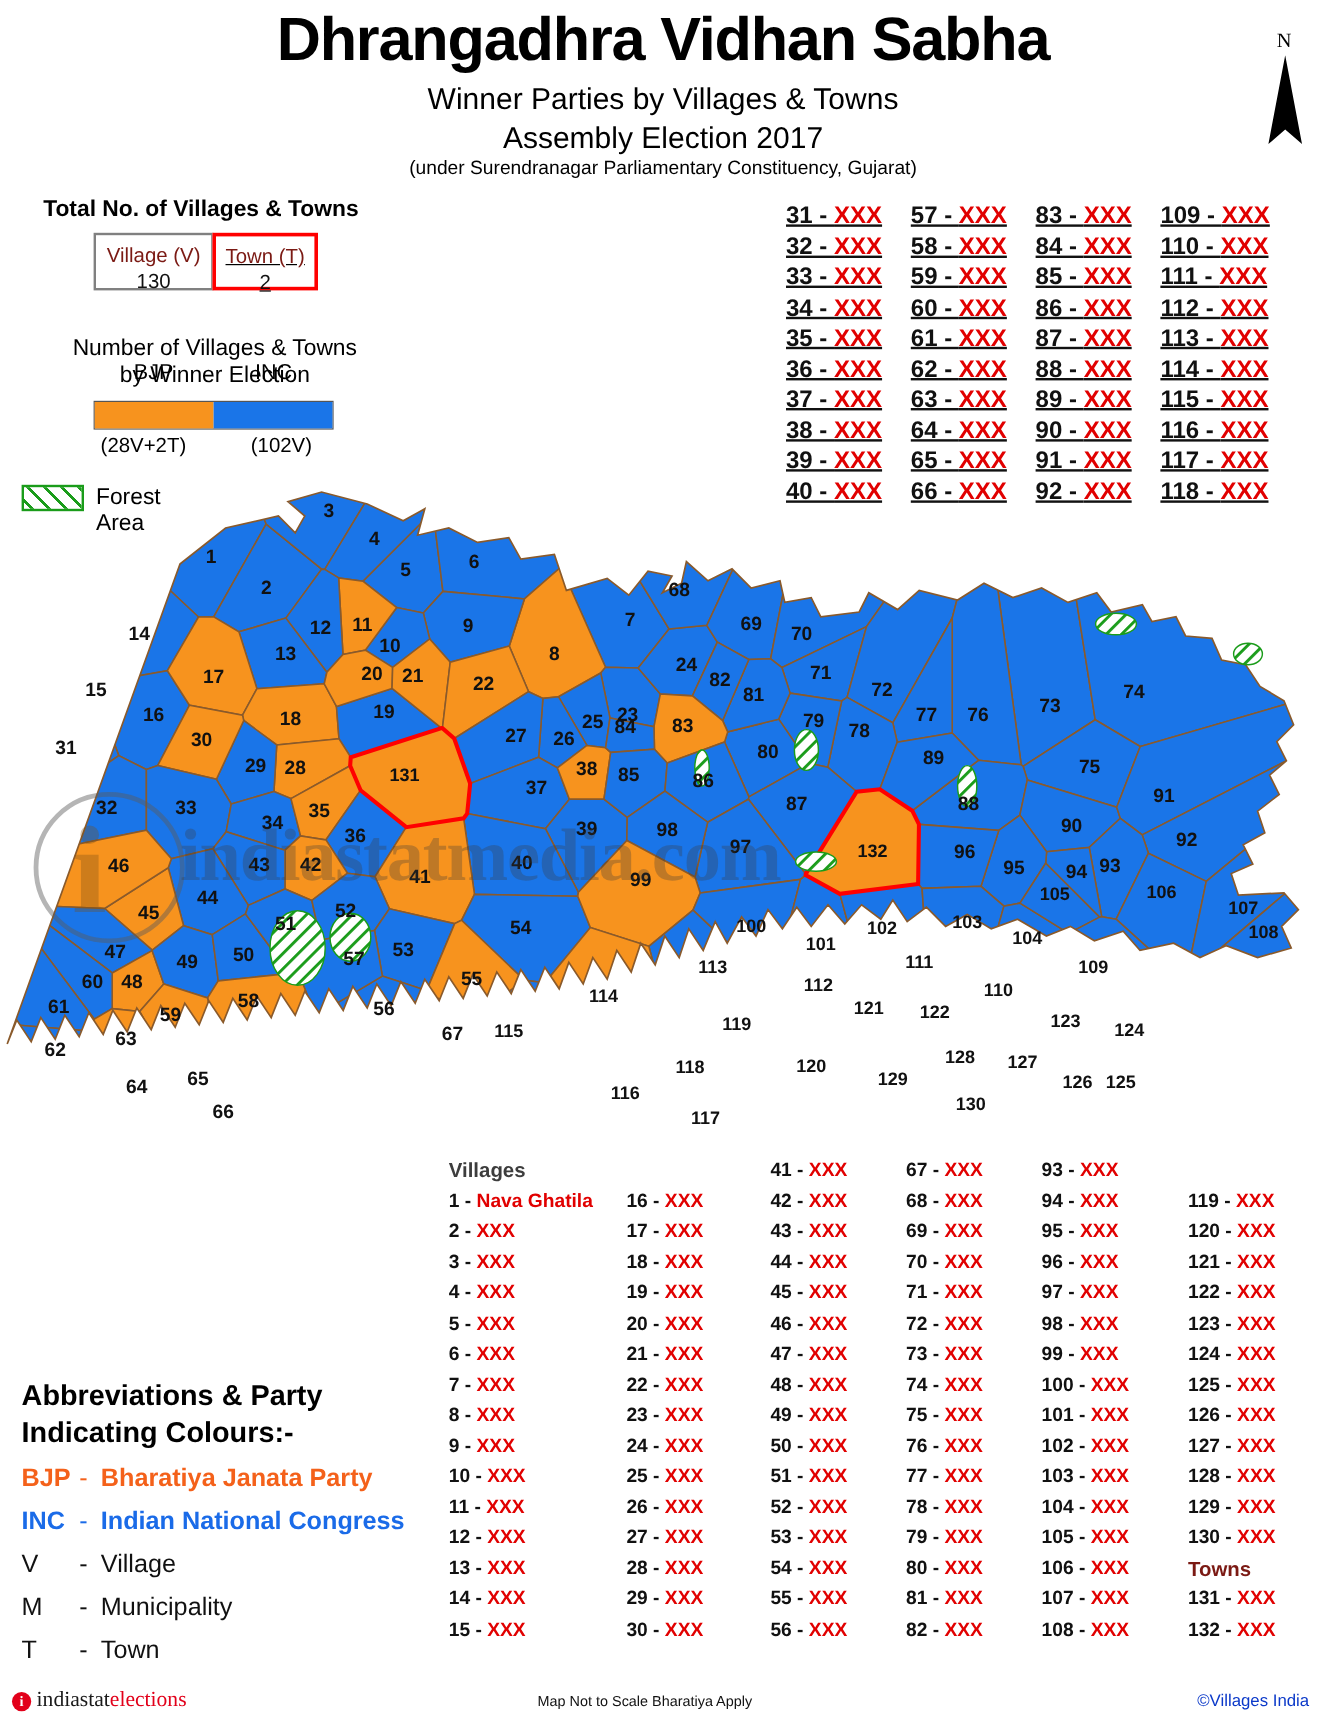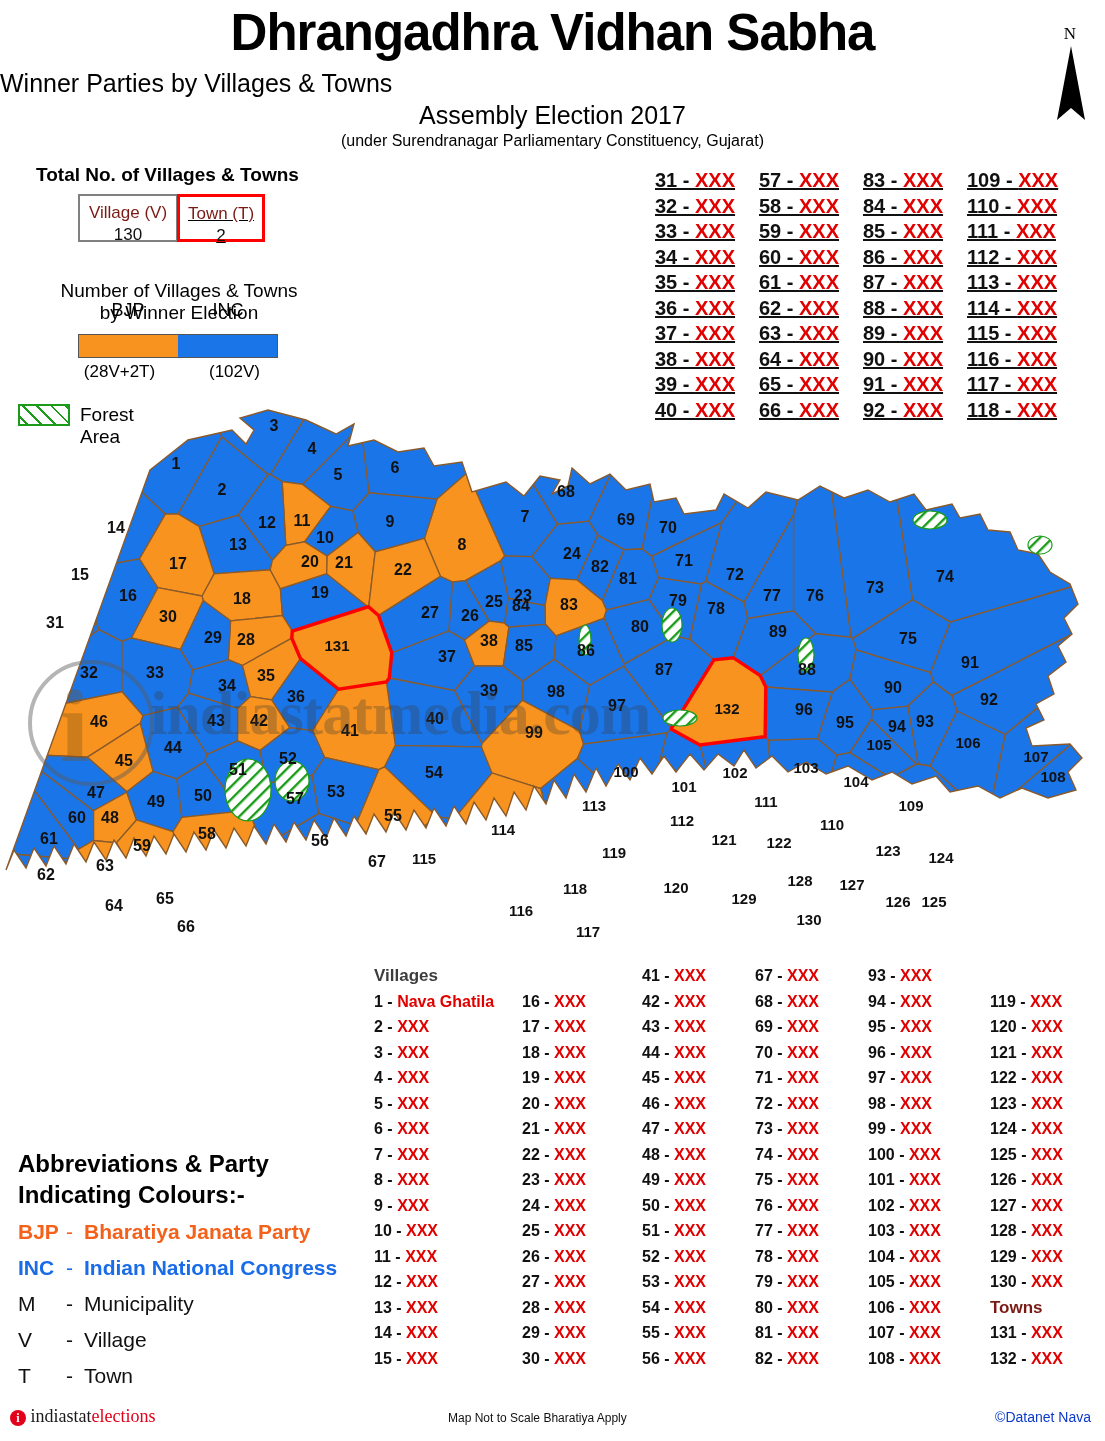--- a/index.html
+++ b/index.html
@@ -8,21 +8,21 @@
     font-family:"Liberation Sans", sans-serif; color:#000;
   }
   .abs{position:absolute;}
 
   
   #title{
     top:4px;left:0;width:1105px;text-align:center;
     font-size:51px;font-weight:bold;letter-spacing:-1px;line-height:58px;
     font-family:"Liberation Sans", sans-serif;
   }
-  #subtitle1{top:68px;left:0;width:1105px;text-align:left;font-size:25px;line-height:30px;}
+  #subtitle1{top:68px;left:0;width:1105px;text-align:center;font-size:25px;line-height:30px;}
   #subtitle2{top:100px;left:0;width:1105px;text-align:center;font-size:25px;line-height:30px;}
   #subtitle3{top:131px;left:0;width:1105px;text-align:center;font-size:16px;line-height:20px;}
 
   
   #northbox{top:24px;left:1050px;width:40px;height:100px;}
   #northbox .nlabel{position:absolute;top:0px;left:0;width:40px;text-align:center;
      font-family:"Liberation Serif", serif;font-size:17px;}
   #northbox svg{position:absolute;top:22px;left:6px;}
 
   
@@ -457,24 +457,24 @@
 
 <div class="abs" id="botList"><div class="col c0"><div class="sechead">Villages</div><div class="brow"><span>1 - </span><span class="nm">Nava Ghatila</span></div><div class="brow"><span>2 - </span><span class="nm">XXX</span></div><div class="brow"><span>3 - </span><span class="nm">XXX</span></div><div class="brow"><span>4 - </span><span class="nm">XXX</span></div><div class="brow"><span>5 - </span><span class="nm">XXX</span></div><div class="brow"><span>6 - </span><span class="nm">XXX</span></div><div class="brow"><span>7 - </span><span class="nm">XXX</span></div><div class="brow"><span>8 - </span><span class="nm">XXX</span></div><div class="brow"><span>9 - </span><span class="nm">XXX</span></div><div class="brow"><span>10 - </span><span class="nm">XXX</span></div><div class="brow"><span>11 - </span><span class="nm">XXX</span></div><div class="brow"><span>12 - </span><span class="nm">XXX</span></div><div class="brow"><span>13 - </span><span class="nm">XXX</span></div><div class="brow"><span>14 - </span><span class="nm">XXX</span></div><div class="brow"><span>15 - </span><span class="nm">XXX</span></div></div><div class="col c1"><div class="spacer">&nbsp;</div><div class="brow"><span>16 - </span><span class="nm">XXX</span></div><div class="brow"><span>17 - </span><span class="nm">XXX</span></div><div class="brow"><span>18 - </span><span class="nm">XXX</span></div><div class="brow"><span>19 - </span><span class="nm">XXX</span></div><div class="brow"><span>20 - </span><span class="nm">XXX</span></div><div class="brow"><span>21 - </span><span class="nm">XXX</span></div><div class="brow"><span>22 - </span><span class="nm">XXX</span></div><div class="brow"><span>23 - </span><span class="nm">XXX</span></div><div class="brow"><span>24 - </span><span class="nm">XXX</span></div><div class="brow"><span>25 - </span><span class="nm">XXX</span></div><div class="brow"><span>26 - </span><span class="nm">XXX</span></div><div class="brow"><span>27 - </span><span class="nm">XXX</span></div><div class="brow"><span>28 - </span><span class="nm">XXX</span></div><div class="brow"><span>29 - </span><span class="nm">XXX</span></div><div class="brow"><span>30 - </span><span class="nm">XXX</span></div></div><div class="col c2"><div class="brow"><span>41 - </span><span class="nm">XXX</span></div><div class="brow"><span>42 - </span><span class="nm">XXX</span></div><div class="brow"><span>43 - </span><span class="nm">XXX</span></div><div class="brow"><span>44 - </span><span class="nm">XXX</span></div><div class="brow"><span>45 - </span><span class="nm">XXX</span></div><div class="brow"><span>46 - </span><span class="nm">XXX</span></div><div class="brow"><span>47 - </span><span class="nm">XXX</span></div><div class="brow"><span>48 - </span><span class="nm">XXX</span></div><div class="brow"><span>49 - </span><span class="nm">XXX</span></div><div class="brow"><span>50 - </span><span class="nm">XXX</span></div><div class="brow"><span>51 - </span><span class="nm">XXX</span></div><div class="brow"><span>52 - </span><span class="nm">XXX</span></div><div class="brow"><span>53 - </span><span class="nm">XXX</span></div><div class="brow"><span>54 - </span><span class="nm">XXX</span></div><div class="brow"><span>55 - </span><span class="nm">XXX</span></div><div class="brow"><span>56 - </span><span class="nm">XXX</span></div></div><div class="col c3"><div class="brow"><span>67 - </span><span class="nm">XXX</span></div><div class="brow"><span>68 - </span><span class="nm">XXX</span></div><div class="brow"><span>69 - </span><span class="nm">XXX</span></div><div class="brow"><span>70 - </span><span class="nm">XXX</span></div><div class="brow"><span>71 - </span><span class="nm">XXX</span></div><div class="brow"><span>72 - </span><span class="nm">XXX</span></div><div class="brow"><span>73 - </span><span class="nm">XXX</span></div><div class="brow"><span>74 - </span><span class="nm">XXX</span></div><div class="brow"><span>75 - </span><span class="nm">XXX</span></div><div class="brow"><span>76 - </span><span class="nm">XXX</span></div><div class="brow"><span>77 - </span><span class="nm">XXX</span></div><div class="brow"><span>78 - </span><span class="nm">XXX</span></div><div class="brow"><span>79 - </span><span class="nm">XXX</span></div><div class="brow"><span>80 - </span><span class="nm">XXX</span></div><div class="brow"><span>81 - </span><span class="nm">XXX</span></div><div class="brow"><span>82 - </span><span class="nm">XXX</span></div></div><div class="col c4"><div class="brow"><span>93 - </span><span class="nm">XXX</span></div><div class="brow"><span>94 - </span><span class="nm">XXX</span></div><div class="brow"><span>95 - </span><span class="nm">XXX</span></div><div class="brow"><span>96 - </span><span class="nm">XXX</span></div><div class="brow"><span>97 - </span><span class="nm">XXX</span></div><div class="brow"><span>98 - </span><span class="nm">XXX</span></div><div class="brow"><span>99 - </span><span class="nm">XXX</span></div><div class="brow"><span>100 - </span><span class="nm">XXX</span></div><div class="brow"><span>101 - </span><span class="nm">XXX</span></div><div class="brow"><span>102 - </span><span class="nm">XXX</span></div><div class="brow"><span>103 - </span><span class="nm">XXX</span></div><div class="brow"><span>104 - </span><span class="nm">XXX</span></div><div class="brow"><span>105 - </span><span class="nm">XXX</span></div><div class="brow"><span>106 - </span><span class="nm">XXX</span></div><div class="brow"><span>107 - </span><span class="nm">XXX</span></div><div class="brow"><span>108 - </span><span class="nm">XXX</span></div></div><div class="col c5"><div class="spacer">&nbsp;</div><div class="brow"><span>119 - </span><span class="nm">XXX</span></div><div class="brow"><span>120 - </span><span class="nm">XXX</span></div><div class="brow"><span>121 - </span><span class="nm">XXX</span></div><div class="brow"><span>122 - </span><span class="nm">XXX</span></div><div class="brow"><span>123 - </span><span class="nm">XXX</span></div><div class="brow"><span>124 - </span><span class="nm">XXX</span></div><div class="brow"><span>125 - </span><span class="nm">XXX</span></div><div class="brow"><span>126 - </span><span class="nm">XXX</span></div><div class="brow"><span>127 - </span><span class="nm">XXX</span></div><div class="brow"><span>128 - </span><span class="nm">XXX</span></div><div class="brow"><span>129 - </span><span class="nm">XXX</span></div><div class="brow"><span>130 - </span><span class="nm">XXX</span></div><div class="sechead town">Towns</div><div class="brow"><span>131 - </span><span class="nm">XXX</span></div><div class="brow"><span>132 - </span><span class="nm">XXX</span></div></div></div>
 
 <div class="abs" id="abbrTitle">
   <div>Abbreviations &amp; Party</div>
   <div>Indicating Colours:-</div>
 </div>
 <div class="abs" id="abbrList">
     <div class="arow"><span class="acode" style="color: rgb(244, 97, 26);">BJP</span><span class="adash" style="color: rgb(244, 97, 26);">-</span><span class="atext" style="color: rgb(244, 97, 26);">Bharatiya Janata Party</span></div>
     <div class="arow"><span class="acode" style="color: rgb(26, 107, 232);">INC</span><span class="adash" style="color: rgb(26, 107, 232);">-</span><span class="atext" style="color: rgb(26, 107, 232);">Indian National Congress</span></div>
+    <div class="arow"><span class="acode plain" style="color: rgb(17, 17, 17);">V</span><span class="adash" style="color: rgb(17, 17, 17);">-</span><span class="atext plain" style="color: rgb(17, 17, 17);">Village</span></div>
     <div class="arow"><span class="acode plain" style="color: rgb(17, 17, 17);">M</span><span class="adash" style="color: rgb(17, 17, 17);">-</span><span class="atext plain" style="color: rgb(17, 17, 17);">Municipality</span></div>
-    <div class="arow"><span class="acode plain" style="color: rgb(17, 17, 17);">V</span><span class="adash" style="color: rgb(17, 17, 17);">-</span><span class="atext plain" style="color: rgb(17, 17, 17);">Village</span></div>
     <div class="arow"><span class="acode plain" style="color: rgb(17, 17, 17);">T</span><span class="adash" style="color: rgb(17, 17, 17);">-</span><span class="atext plain" style="color: rgb(17, 17, 17);">Town</span></div>
   </div>
 
 <div class="abs" id="footer">
   <div id="logo">
     <span id="logoDot">i</span><span> </span><span id="logoA">indiastat</span><span id="logoB">elections</span>
   </div>
   <div id="footMid">Map Not to Scale   Bharatiya Apply</div>
-  <div id="footRight">©Datanet Nava</div>
+  <div id="footRight">©Villages India</div>
 </div>
 
 </body></html>

